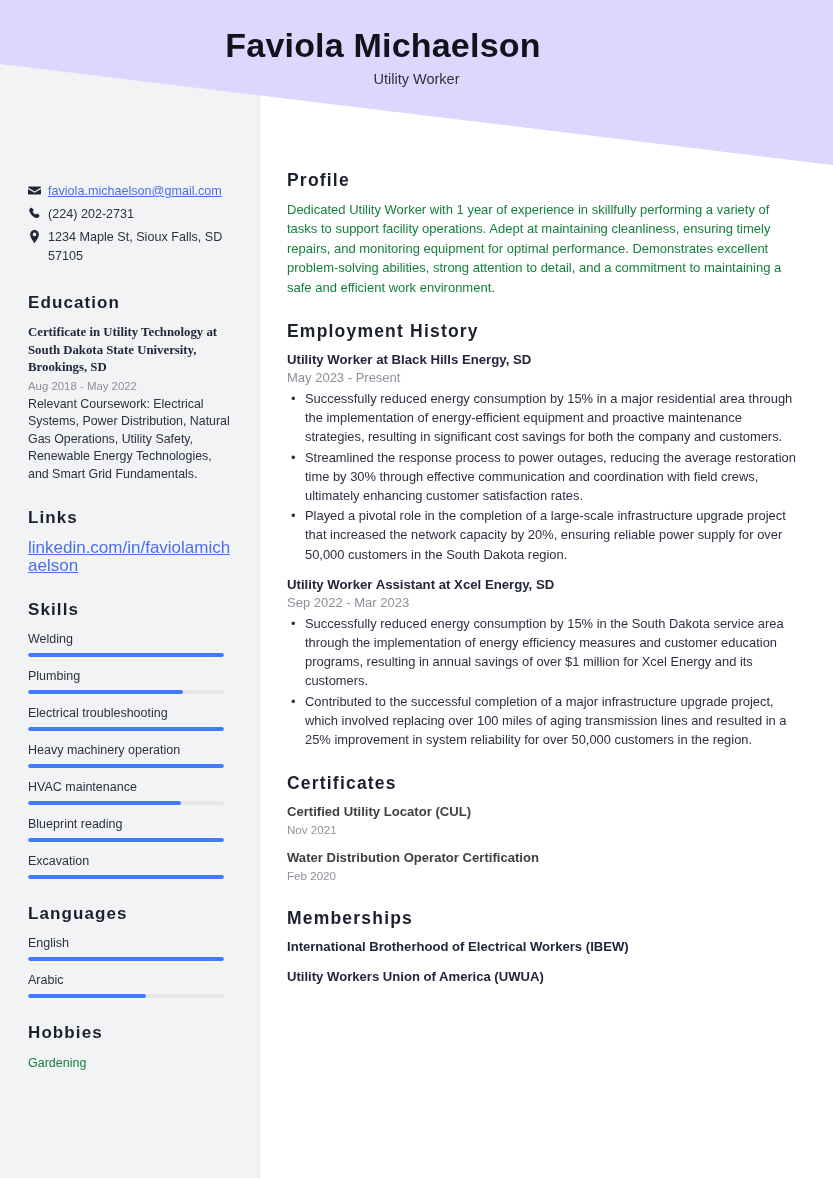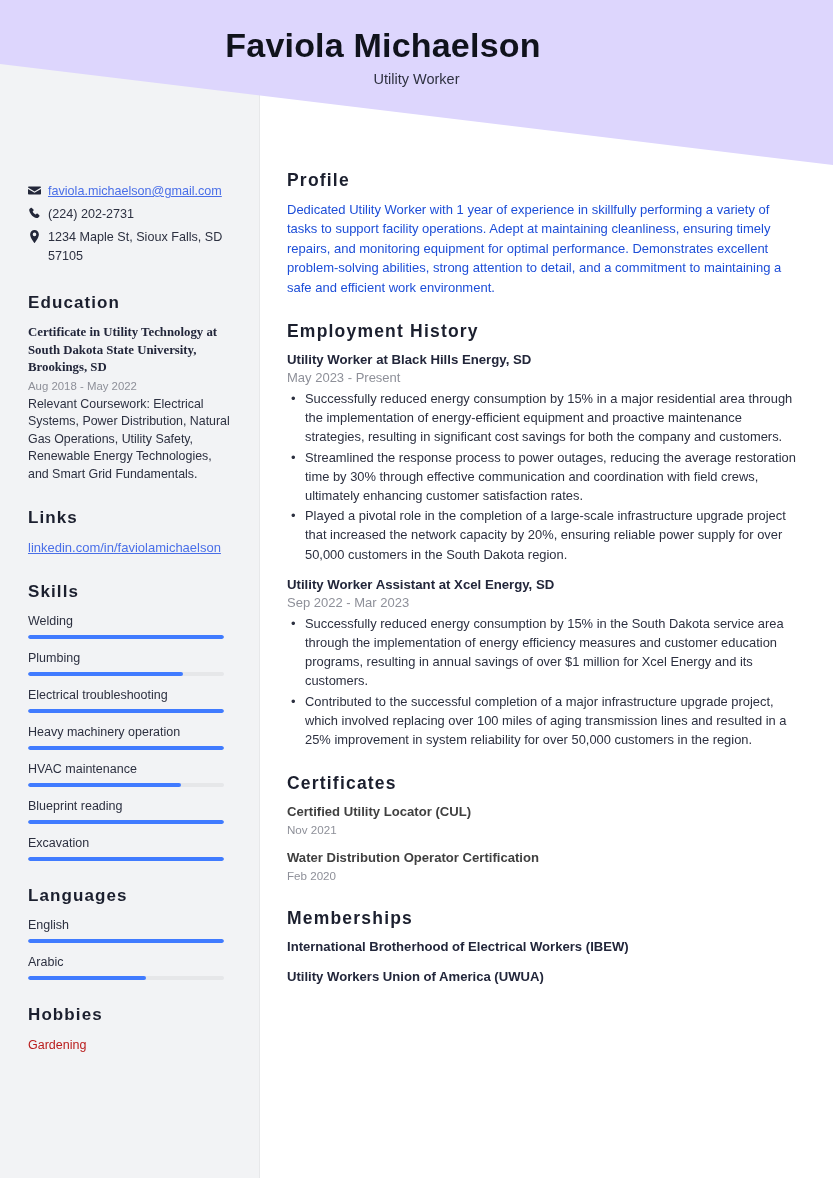--- a/index.html
+++ b/index.html
@@ -126,21 +126,21 @@
     margin-top: 1px;
   }
   .edu-desc {
     font-size: 12.4px;
     line-height: 17.5px;
     color: #2c3040;
     margin-top: 2px;
   }
 
   .side-link {
-    font-size: 13px;
+    font-size: 17px;
     color: #4a6fe8;
     text-decoration: underline;
     line-height: 18px;
     word-break: break-all;
   }
 
   .bar-item { margin-bottom: 11px; }
   .bar-label {
     font-size: 12.5px;
     color: #2c3040;
@@ -158,21 +158,21 @@
   .bar-fill {
     position: absolute;
     left: 0; top: 0;
     height: 4px;
     background: #407bff;
     border-radius: 2px;
   }
 
   .hobby-item {
     font-size: 12.5px;
-    color: #b91c1c;
+    color: #15803d;
     line-height: 18px;
   }
 
   
   .main {
     position: absolute;
     left: 260px; top: 0;
     width: 573px;
     padding: 168px 35px 0 27px;
     z-index: 5;
@@ -182,21 +182,21 @@
     font-size: 17.5px;
     font-weight: 700;
     letter-spacing: 1.2px;
     color: #1b1f2e;
     line-height: 24px;
     margin-bottom: 8px;
   }
   .profile-text {
     font-size: 13px;
     line-height: 19.4px;
-    color: #1d4ed8;
+    color: #15803d;
   }
   .section { margin-bottom: 22px; }
 
   .job { margin-bottom: 12px; }
   .job-heading {
     font-size: 13.2px;
     font-weight: 700;
     color: #22263a;
     line-height: 18px;
   }

